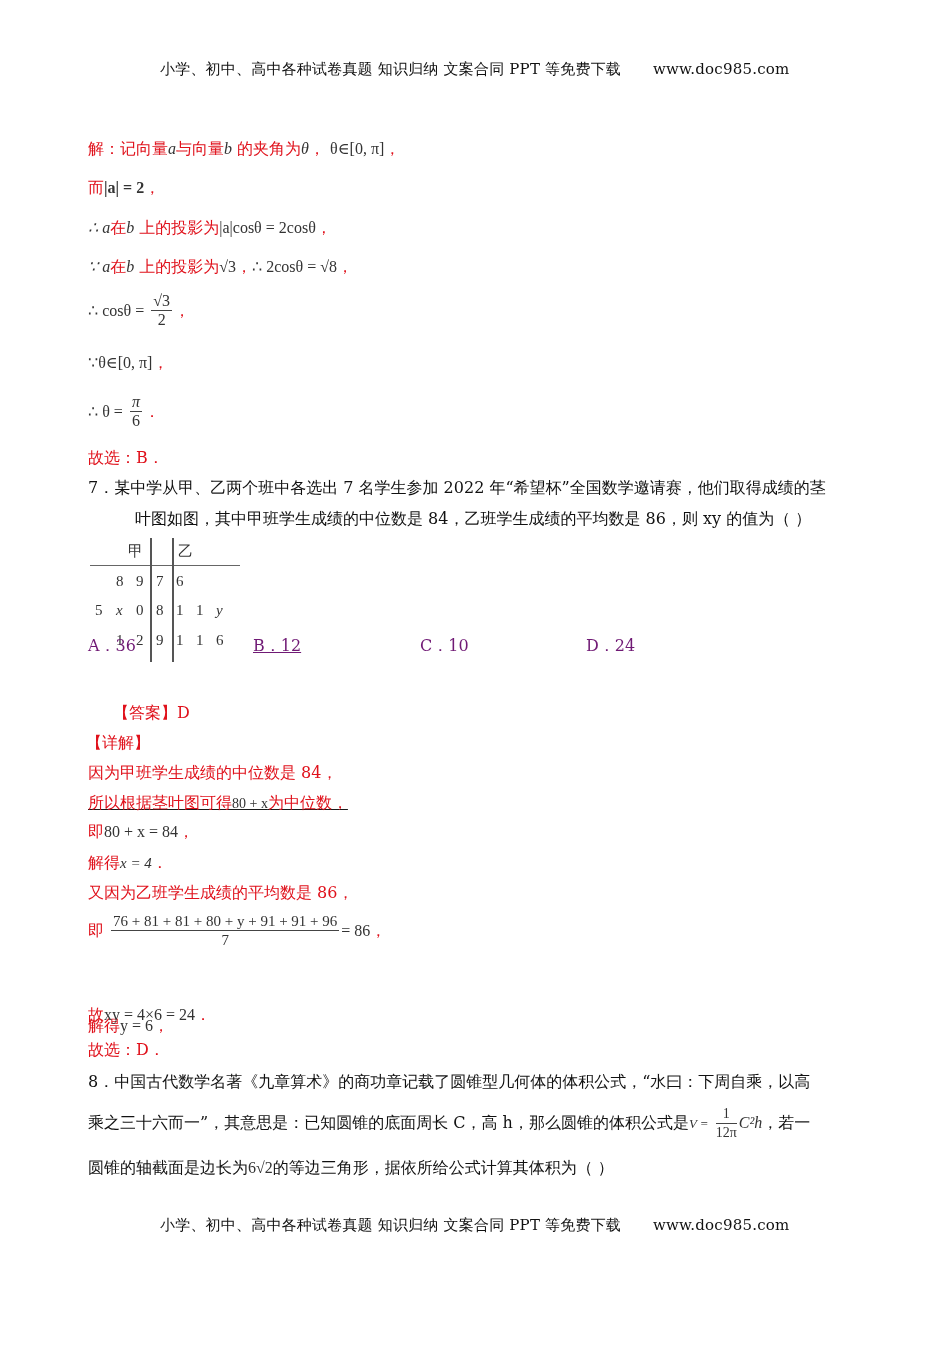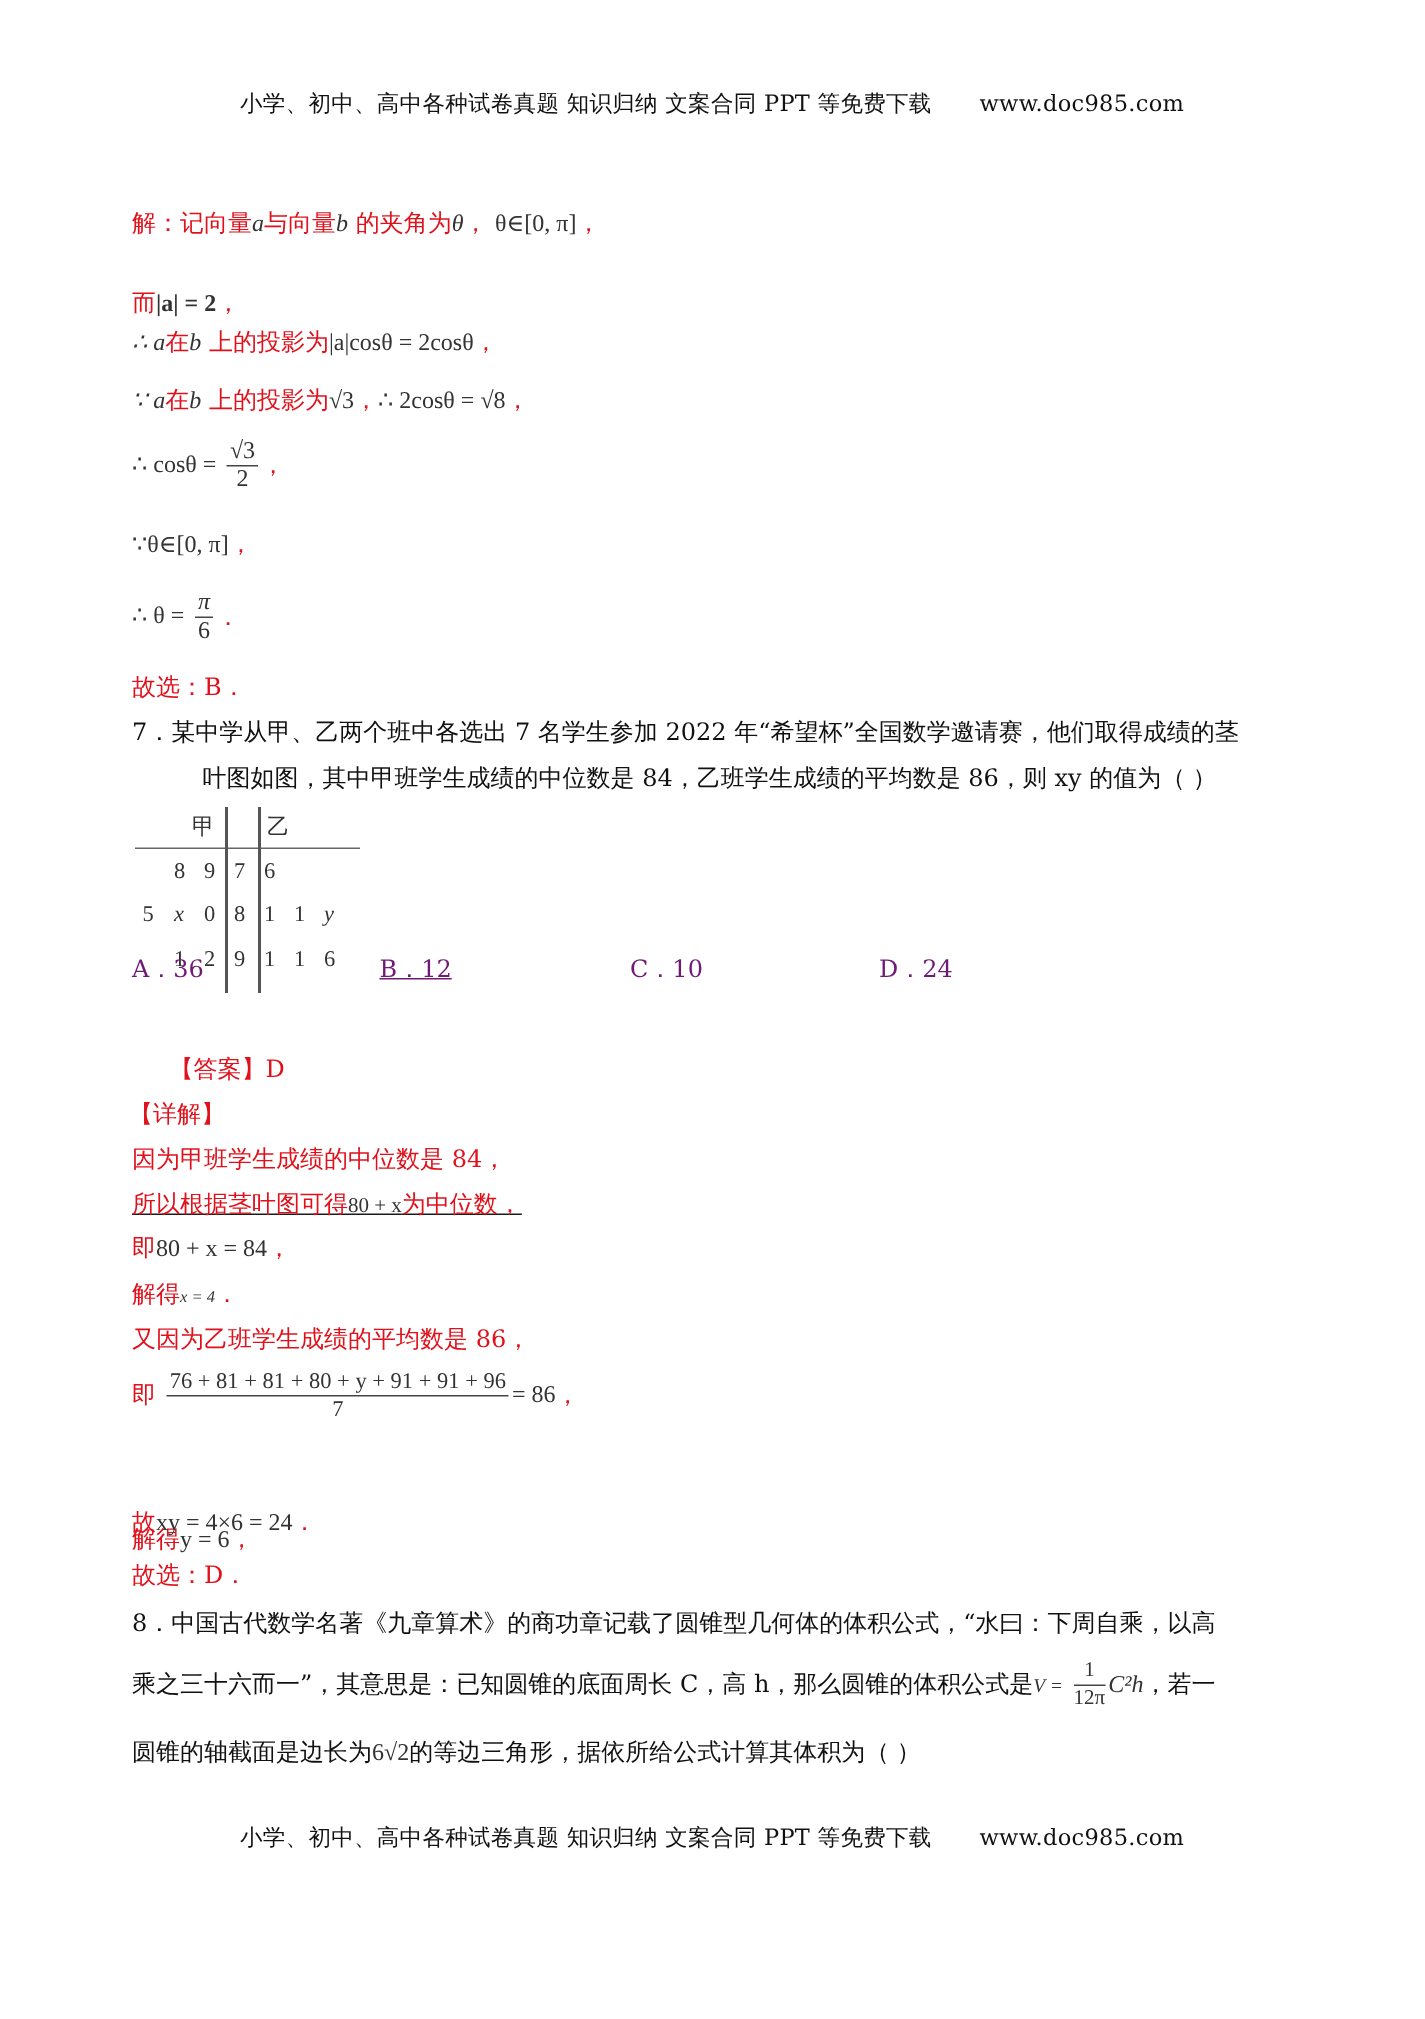--- a/index.html
+++ b/index.html
@@ -28,21 +28,21 @@
   <span>小学、初中、高中各种试卷真题  知识归纳  文案合同  PPT 等免费下载</span>
   <span style="display:inline-block;width:22px;"></span>
   <span>www.doc985.com</span>
 </div>
 
 <div class="abs ln" style="left:88px; top:139px;">
   <span class="red">解：记向量</span><span class="math it">a</span><span class="red">与向量</span><span class="math it">b</span><span class="red"> 的夹角为</span><span class="math it">θ</span><span class="red">，</span>
   <span class="math">θ∈[0,  π]</span><span class="red">，</span>
 </div>
 
-<div class="abs ln" style="left:88px; top:192px;">
+<div class="abs ln" style="left:88px; top:178px;">
   <span class="red">而</span><span class="math" style="font-weight:bold;">|a| = 2</span><span class="red">，</span>
 </div>
 
 <div class="abs ln" style="left:88px; top:218px;">
   <span class="math it">∴ a</span><span class="red">在</span><span class="math it">b</span><span class="red"> 上的投影为</span><span class="math">|a|cosθ = 2cosθ</span><span class="red">，</span>
 </div>
 
 <div class="abs ln" style="left:88px; top:257px;">
   <span class="math it">∵ a</span><span class="red">在</span><span class="math it">b</span><span class="red"> 上的投影为</span><span class="math">√3</span><span class="red">，</span><span class="math">∴ 2cosθ = √8</span><span class="red">，</span>
 </div>
@@ -103,21 +103,21 @@
 <div class="abs ln red" style="left:86px; top:733px;">【详解】</div>
 
 <div class="abs ln red" style="left:88px; top:763px;">因为甲班学生成绩的中位数是 84，</div>
 <div class="abs ln" style="left:88px; top:793px;text-decoration:underline;">
   <span class="red">所以根据茎叶图可得</span><span class="math" style="font-size:14px;">80 + x</span><span class="red">为中位数，</span>
 </div>
 <div class="abs ln" style="left:88px; top:822px;">
   <span class="red">即</span><span class="math">80 + x = 84</span><span class="red">，</span>
 </div>
 <div class="abs ln" style="left:88px; top:853px;">
-  <span class="red">解得</span><span class="math it" style="font-size:11px;">x = 4</span><span class="red">．</span>
+  <span class="red">解得</span><span class="math it" style="font-size:15px;">x = 4</span><span class="red">．</span>
 </div>
 <div class="abs ln red" style="left:88px; top:883px;">又因为乙班学生成绩的平均数是 86，</div>
 
 <div class="abs ln" style="left:88px; top:912px;">
   <span class="red" style="vertical-align:middle;">即</span>
   <span class="frac math" style="font-size:15px;"><span class="num">76 + 81 + 81 + 80 + y + 91 + 91 + 96</span><span class="den">7</span></span><span class="math" style="vertical-align:middle;">= 86</span><span class="red" style="vertical-align:middle;">，</span>
 </div>
 
 <div class="abs ln" style="left:88px; top:1016px;">
   <span class="red">解得</span><span class="math">y = 6</span><span class="red">，</span>

